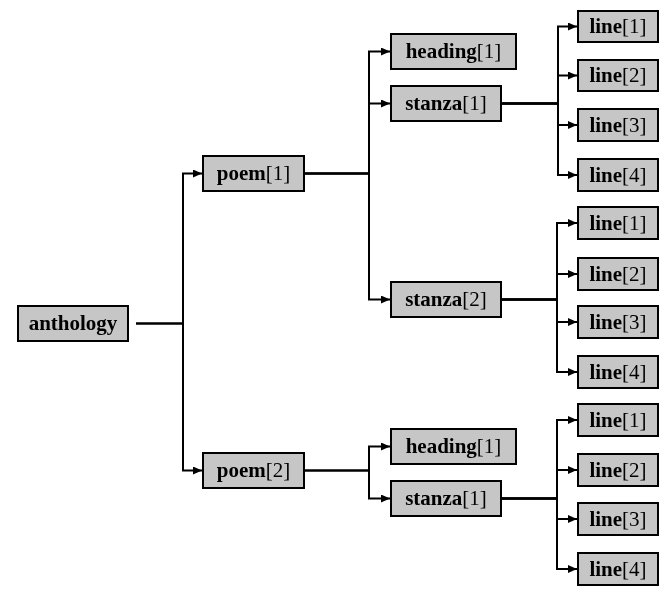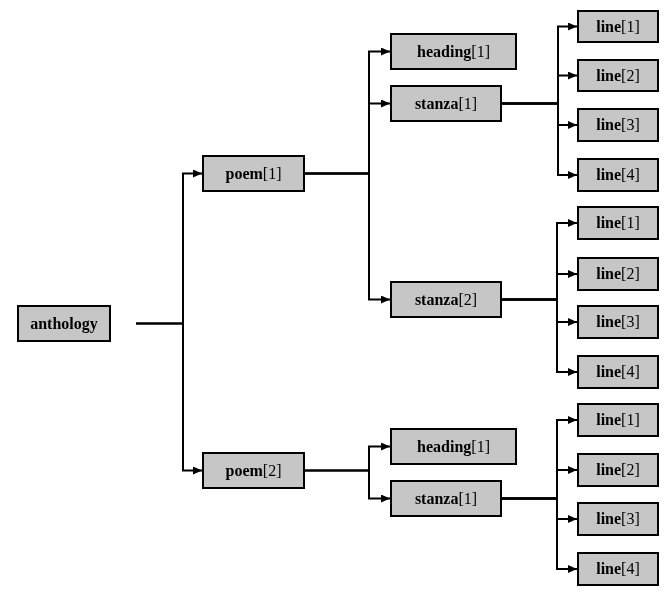--- a/index.html
+++ b/index.html
@@ -22,21 +22,21 @@
     width: 669px;
     height: 596px;
   }
   .node {
     position: absolute;
     box-sizing: border-box;
     border: 2px solid #0f172a;
     display: flex;
     align-items: center;
     justify-content: center;
-    font-size: 16px;
+    font-size: 21px;
     line-height: 1;
     white-space: nowrap;
     color: #000000;
   }
   .node .tag { font-weight: bold; }
   .node .idx { font-weight: normal; }
 </style>
 </head>
 <body>
 
@@ -63,21 +63,21 @@
         <path d="M502 299.5 L557 299.5 L557 372 L577 372" fill="none" stroke="#000000" stroke-width="2" stroke-linejoin="miter" marker-end="url(#arrow)"></path>
         <path d="M305 470.5 L369 470.5 L369 446.5 L390 446.5" fill="none" stroke="#000000" stroke-width="2" stroke-linejoin="miter" marker-end="url(#arrow)"></path>
         <path d="M305 470.5 L369 470.5 L369 498.5 L390 498.5" fill="none" stroke="#000000" stroke-width="2" stroke-linejoin="miter" marker-end="url(#arrow)"></path>
         <path d="M502 498.5 L557 498.5 L557 420 L577 420" fill="none" stroke="#000000" stroke-width="2" stroke-linejoin="miter" marker-end="url(#arrow)"></path>
         <path d="M502 498.5 L557 498.5 L557 470 L577 470" fill="none" stroke="#000000" stroke-width="2" stroke-linejoin="miter" marker-end="url(#arrow)"></path>
         <path d="M502 498.5 L557 498.5 L557 519 L577 519" fill="none" stroke="#000000" stroke-width="2" stroke-linejoin="miter" marker-end="url(#arrow)"></path>
         <path d="M502 498.5 L557 498.5 L557 569 L577 569" fill="none" stroke="#000000" stroke-width="2" stroke-linejoin="miter" marker-end="url(#arrow)"></path>
       </g>
   </svg>
   <div>
-      <div class="node" style="left: 17px; top: 305px; width: 94px; height: 37px; background: rgb(198, 198, 198); border-color: rgb(0, 0, 0); color: rgb(0, 0, 0);">
+      <div class="node" style="left: 17px; top: 305px; width: 112px; height: 37px; background: rgb(198, 198, 198); border-color: rgb(0, 0, 0); color: rgb(0, 0, 0);">
         <span class="tag">anthology</span>
       </div>
       <div class="node" style="left: 202px; top: 155px; width: 103px; height: 37px; background: rgb(198, 198, 198); border-color: rgb(0, 0, 0); color: rgb(0, 0, 0);">
         <span class="tag">poem</span>
         <span class="idx">[1]</span>
       </div>
       <div class="node" style="left: 202px; top: 452px; width: 103px; height: 37px; background: rgb(198, 198, 198); border-color: rgb(0, 0, 0); color: rgb(0, 0, 0);">
         <span class="tag">poem</span>
         <span class="idx">[2]</span>
       </div>

